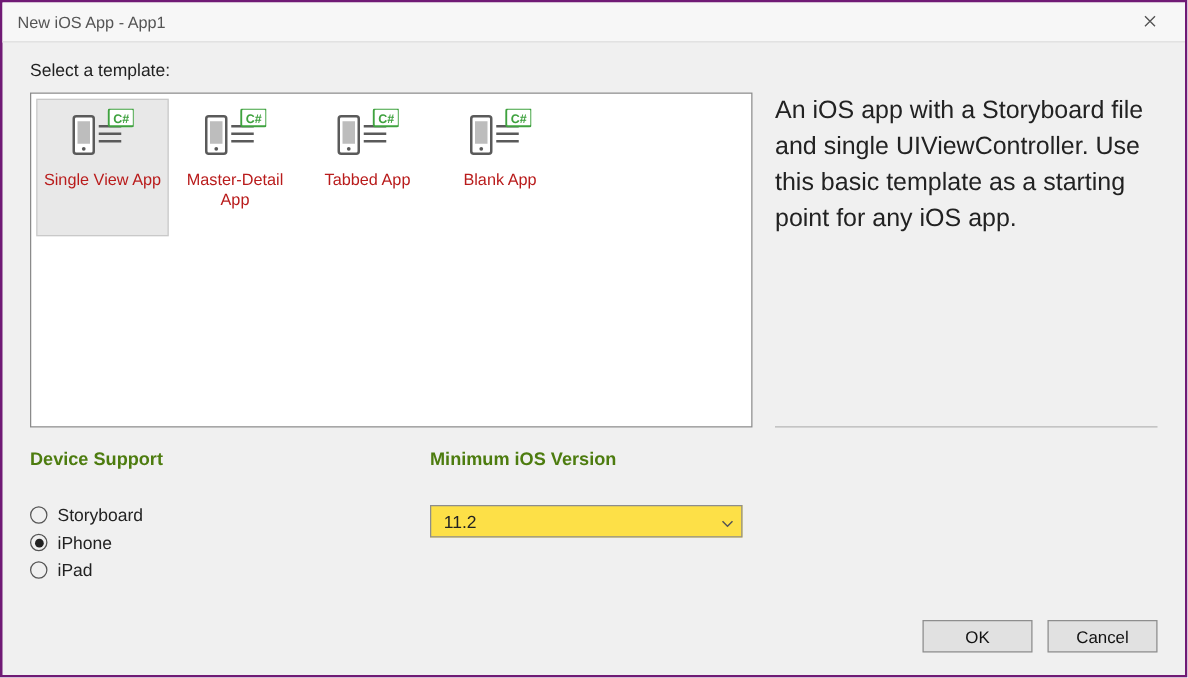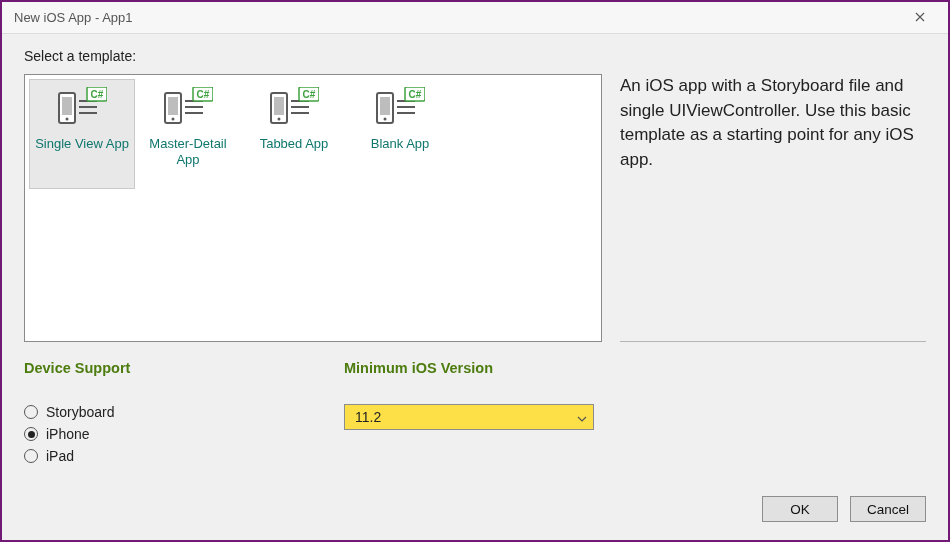--- a/index.html
+++ b/index.html
@@ -9,35 +9,35 @@
   .titlebar .title { flex: 1; color: #555; font-size: 13px; }
   .titlebar .close { width: 40px; height: 100%; display: flex; align-items: center; justify-content: center; color: #555; cursor: pointer; }
   .titlebar .close svg { width: 10px; height: 10px; }
   .body { flex: 1; padding: 14px 22px 18px 22px; display: flex; flex-direction: column; }
   .prompt { font-size: 14px; color: #222; margin-bottom: 10px; }
   .midrow { display: flex; gap: 18px; height: 268px; }
   .templates { width: 578px; height: 268px; background: #fff; border: 1px solid #8a8a8a; padding: 4px; display: flex; align-items: flex-start; }
   .tmpl { width: 106px; height: 110px; border: 1px solid transparent; display: flex; flex-direction: column; align-items: center; justify-content: flex-start; padding-top: 6px; cursor: pointer; }
   .tmpl.selected { background: #e8e8e8; border-color: #c9c9c9; }
   .tmpl .icon-wrap { width: 52px; height: 44px; display: flex; align-items: center; justify-content: center; margin-bottom: 6px; }
-  .tmpl .label { font-size: 13px; color: #0f766e; text-align: center; line-height: 1.25; padding: 0 1px; }
+  .tmpl .label { font-size: 13px; color: #b91c1c; text-align: center; line-height: 1.25; padding: 0 1px; }
   .desc-col { flex: 1; display: flex; flex-direction: column; }
-  .desc { font-size: 17px; color: #222; line-height: 1.45; }
+  .desc { font-size: 20px; color: #222; line-height: 1.45; }
   .desc-sep { border: 0; border-top: 1px solid #b5b5b5; margin-top: auto; }
   .options { display: flex; margin-top: 18px; gap: 0; }
   .col-device { width: 320px; }
   .col-ios { width: 280px; }
   .opt-heading { font-size: 14.5px; font-weight: 600; color: #4d7c0f; margin-bottom: 28px; }
   .radio-row { display: flex; align-items: center; gap: 8px; margin-bottom: 6px; font-size: 14px; color: #222; cursor: pointer; }
   .radio-outer { width: 14px; height: 14px; border-radius: 50%; border: 1.2px solid #555; display: flex; align-items: center; justify-content: center; }
   .radio-inner { width: 7px; height: 7px; border-radius: 50%; background: #222; }
   .select { width: 250px; height: 26px; background: #fde047; border: 1px solid #8d8d8d; display: flex; align-items: center; padding: 0 6px 0 10px; font-size: 14px; color: #222; cursor: pointer; justify-content: space-between; }
   .select .chev { color: #555; }
   .footer { margin-top: auto; display: flex; justify-content: flex-end; gap: 12px; }
-  .btn { width: 76px; height: 26px; background: #e1e1e1; border: 1px solid #8e8e8e; font-size: 13.5px; color: #111; cursor: pointer; display: flex; align-items: center; justify-content: center; }
+  .btn { width: 88px; height: 26px; background: #e1e1e1; border: 1px solid #8e8e8e; font-size: 13.5px; color: #111; cursor: pointer; display: flex; align-items: center; justify-content: center; }
 </style>
 </head>
 <body>
 
 <div class="window">
 
   <div class="titlebar">
     <div class="title">New iOS App - App1</div>
     <div class="close">
       <span>

